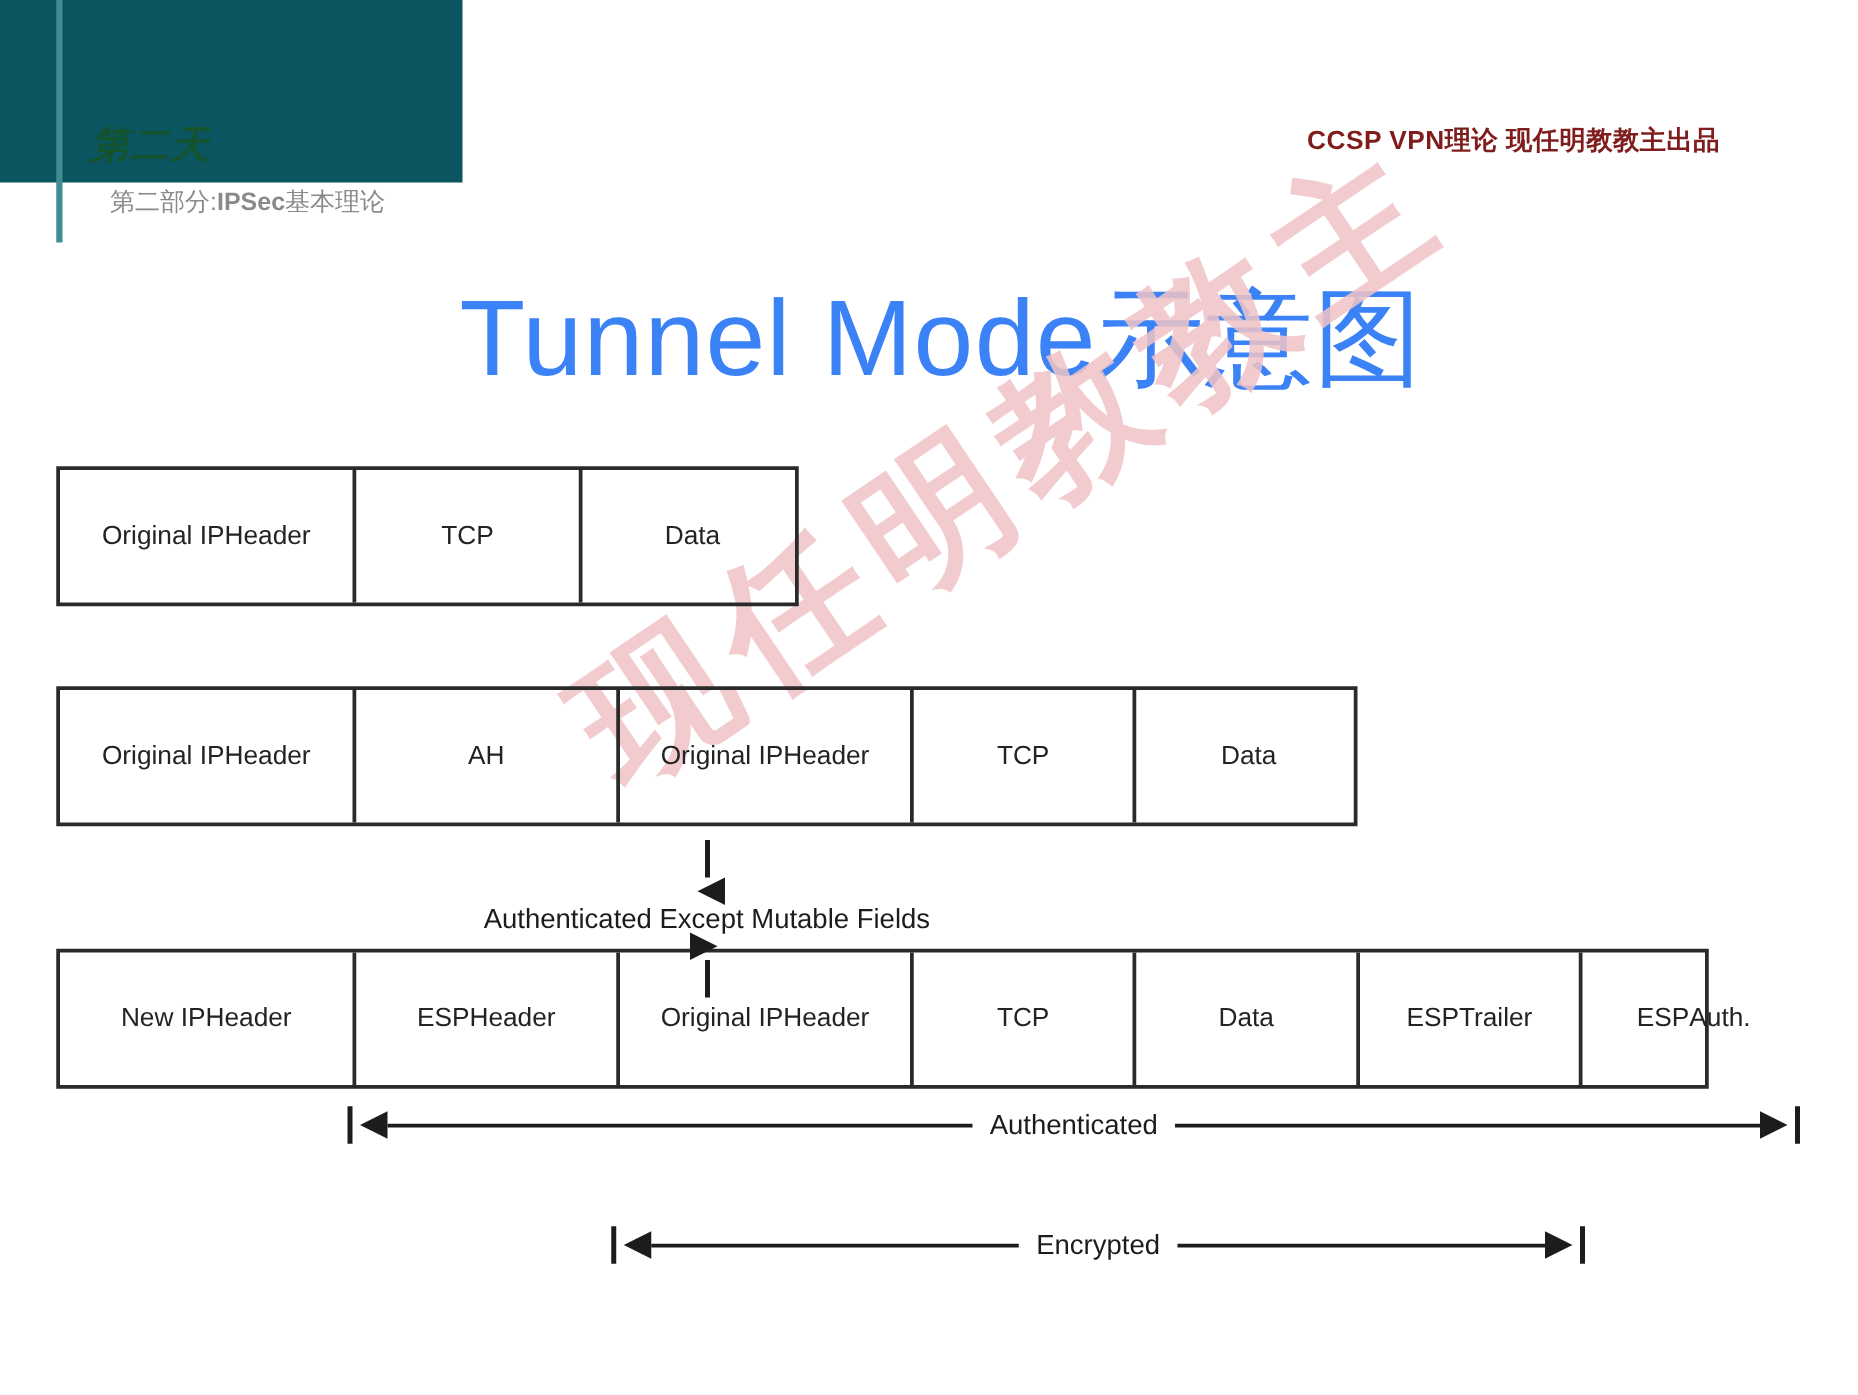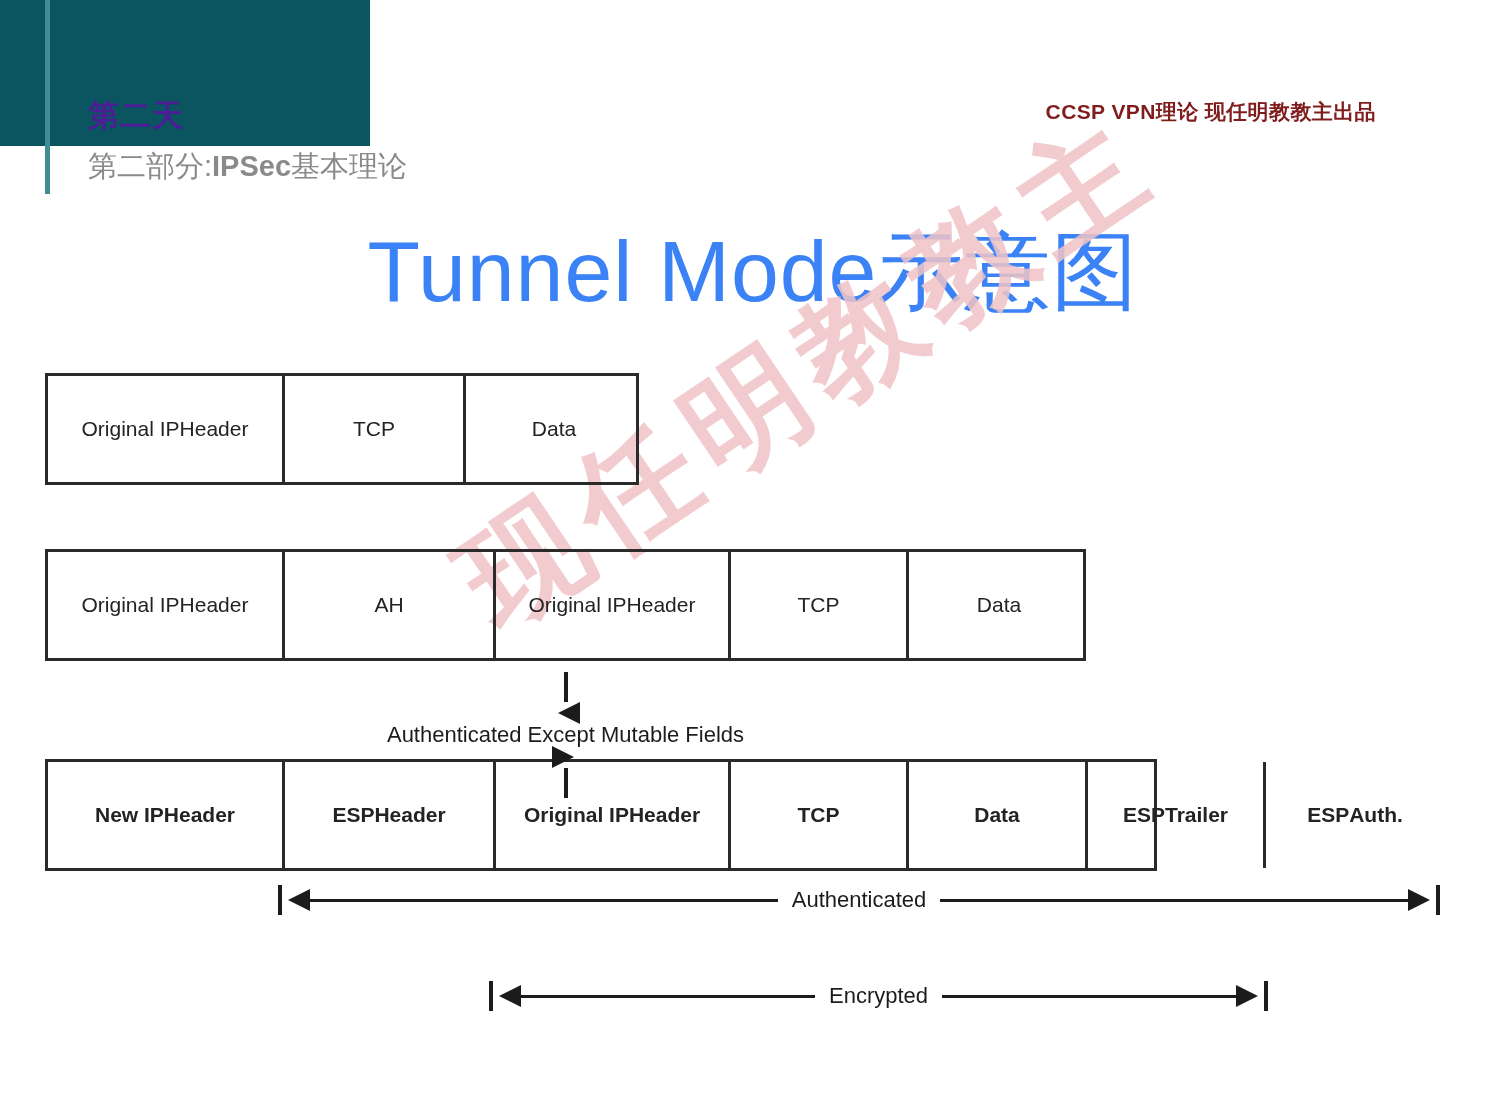--- a/index.html
+++ b/index.html
@@ -28,32 +28,33 @@
     background: #0a5560;
   }
   .teal-rule-vertical {
     position: absolute;
     left: 45px; top: 0;
     width: 5px; height: 194px;
     background: #3f8d95;
   }
   .header-day-title {
     position: absolute;
-    left: 88px; top: 100px;
+    left: 72px; top: 100px;
     font-size: 31px;
     font-weight: bold;
-    color: #4c1d95;
+    color: #14532d;
     letter-spacing: 1px;
     line-height: 1;
     white-space: nowrap;
+    font-style: italic;
   }
   .header-section-title {
     position: absolute;
     left: 88px; top: 152px;
-    font-size: 29px;
+    font-size: 20px;
     color: #8a8a8a;
     line-height: 1;
     white-space: nowrap;
   }
   .header-section-title .latin {
     font-weight: bold;
   }
   .header-brand {
     position: absolute;
     right: 110px; top: 98px;
@@ -122,21 +123,21 @@
     line-height: 1.35;
     border-right: 3px solid #2a2a2a;
     box-sizing: border-box;
     padding: 2px 0;
     background: transparent;
   }
   .packet-cell:last-child { border-right: none; }
 
   #packet-row-1 { left: 45px; top: 373px; width: 594px; height: 112px; }
   #packet-row-2 { left: 45px; top: 549px; width: 1041px; height: 112px; }
-  #packet-row-3 { left: 45px; top: 759px; width: 1112px; height: 112px; font-weight: bold; }
+  #packet-row-3 { left: 45px; top: 759px; width: 1322px; height: 112px; }
 
   
   .range-arrow {
     position: absolute;
     height: 40px;
     display: flex;
     align-items: center;
   }
   .range-cap {
     width: 4px;

